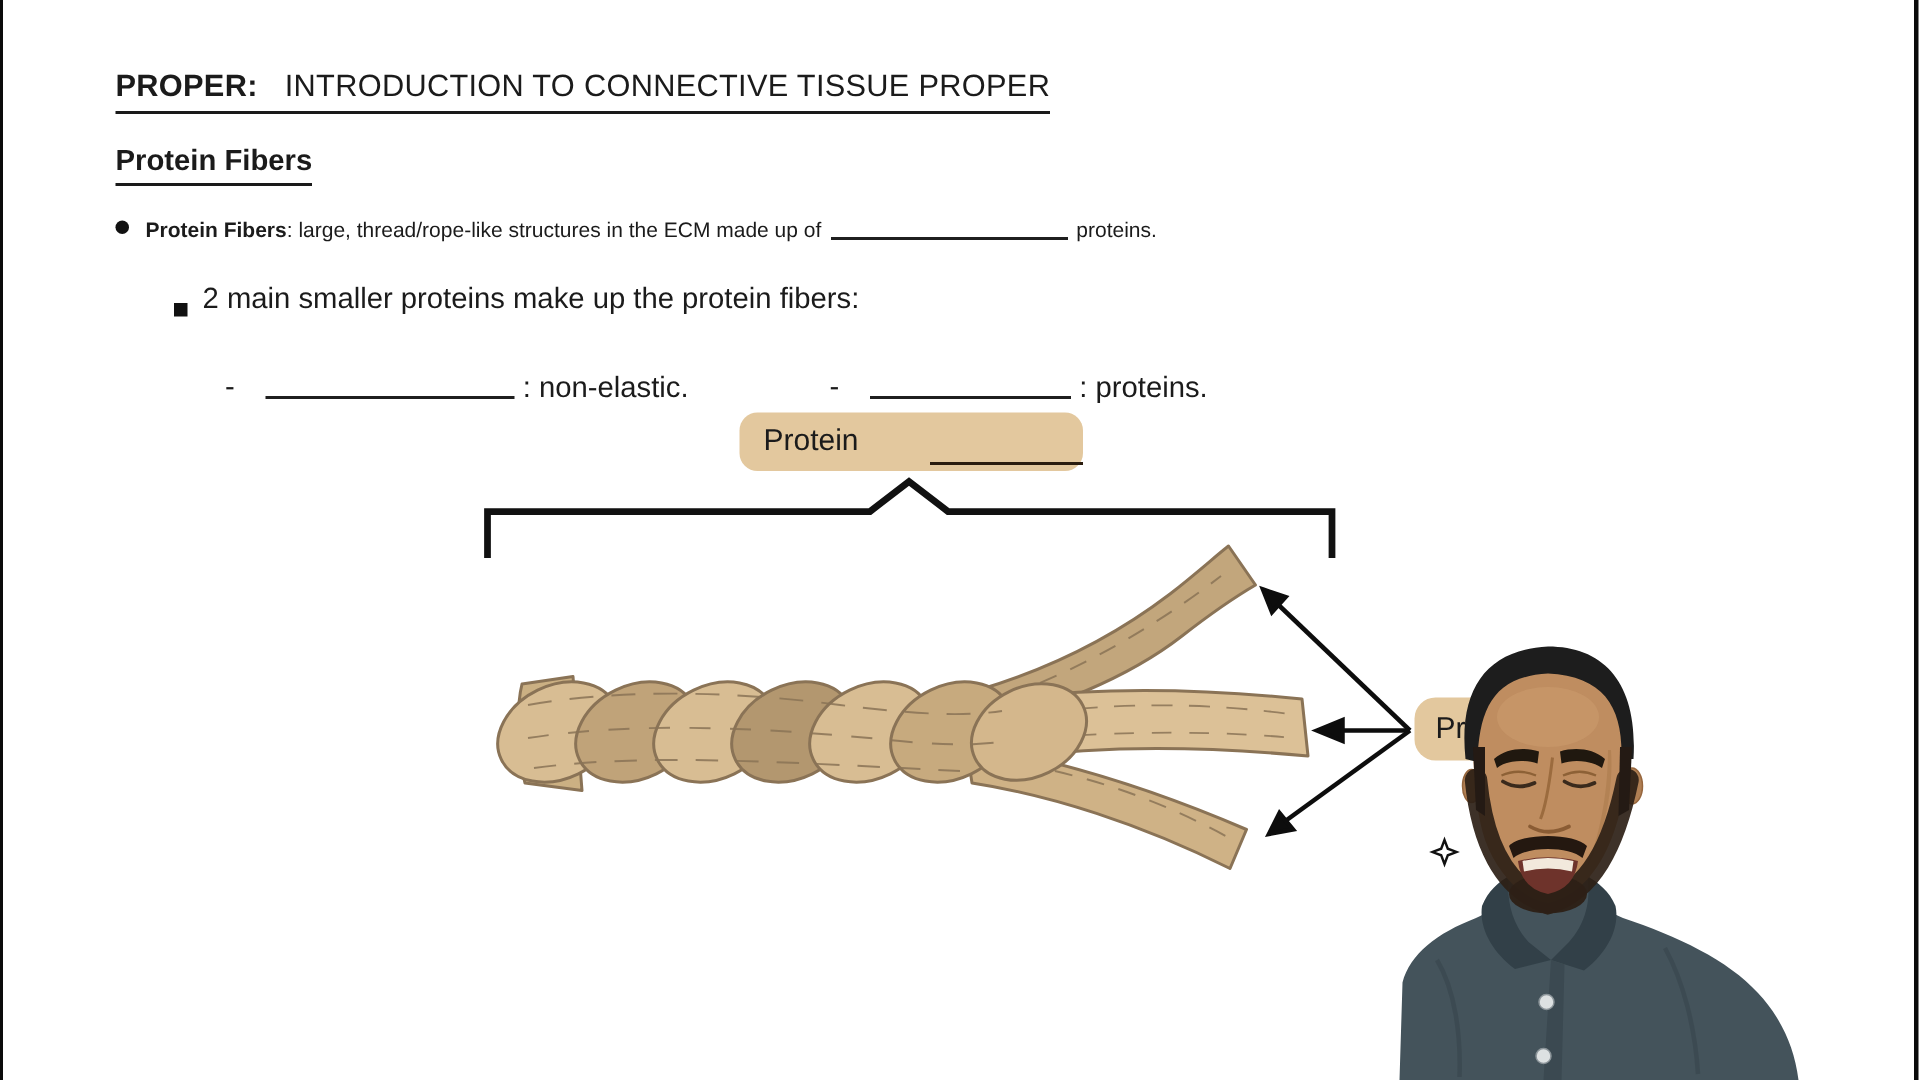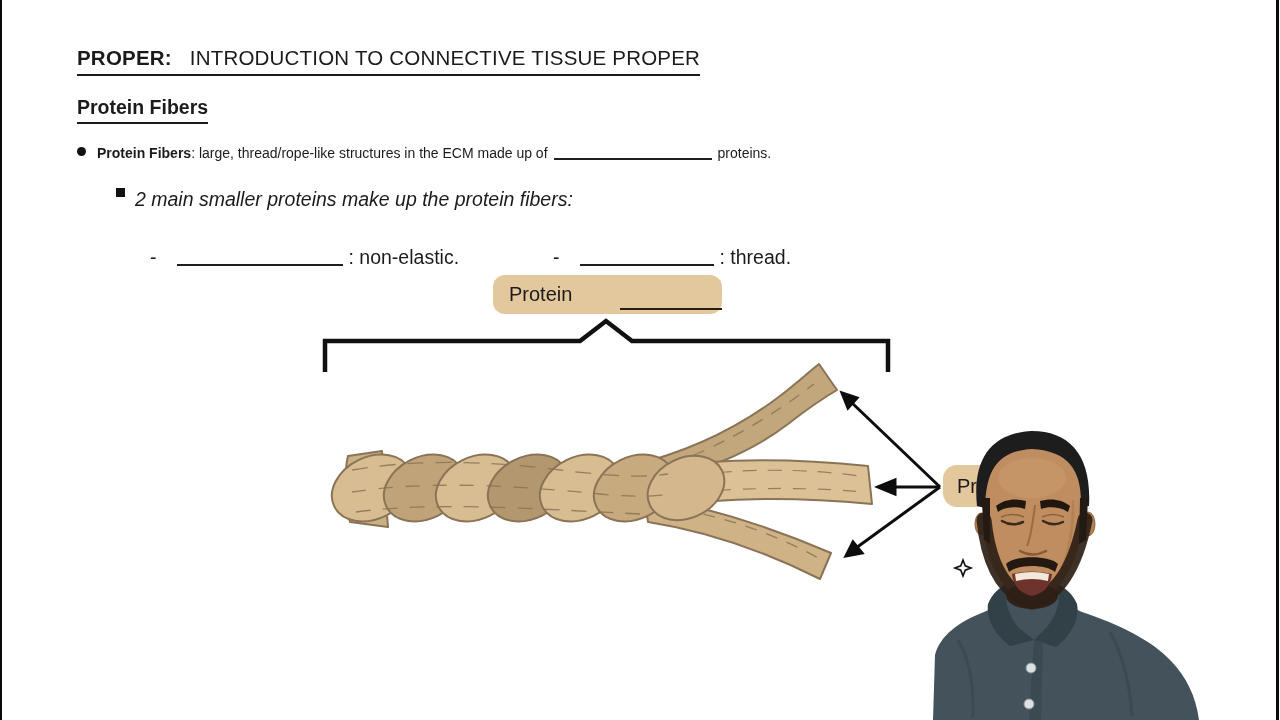--- a/index.html
+++ b/index.html
@@ -11,21 +11,21 @@
   .abs{position:absolute;}
   .b{font-weight:bold;}
   .title{left:77px;top:46px;font-size:20.5px;letter-spacing:.2px;border-bottom:2px solid #1a1a1a;
          padding-bottom:4px;white-space:nowrap;}
   .title .gap{margin-left:18px;}
   .heading{left:77px;top:96px;font-size:19.5px;font-weight:bold;border-bottom:2px solid #1a1a1a;
            padding-bottom:3px;white-space:nowrap;}
   .bullet-main{left:77px;top:143px;font-size:14px;white-space:nowrap;display:flex;align-items:center;}
   .dot{display:inline-block;width:9px;height:9px;border-radius:50%;background:#111;margin-right:11px;flex:none;}
   .sq{display:inline-block;width:9px;height:9px;background:#111;margin-right:10px;flex:none;}
-  .bullet-sub{left:116px;top:188px;font-size:19.5px;white-space:nowrap;display:flex;align-items:flex-start;font-style:italic;}
+  .bullet-sub{left:116px;top:188px;font-size:19.5px;white-space:nowrap;display:flex;align-items:flex-end;}
   .blank{display:inline-block;border-bottom:2px solid #1f1f1f;height:1.05em;margin:0 6px;vertical-align:-2px;}
   .w158{width:158px;} .w166{width:166px;} .w134{width:134px;}
   .fill-item{font-size:19.5px;white-space:nowrap;top:244px;}
   .fi1{left:150px;} .fi2{left:553px;}
   .fill-item .dash{margin-right:14px;}
   .labelbox{background:#e3c89e;border-radius:12px;display:flex;align-items:center;font-size:20px;color:#1b1b1b;gap:40px;}
   .label-top{left:493px;top:275px;width:229px;height:39px;padding-left:16px;box-sizing:border-box;z-index:2;}
   .label-right{left:943px;top:465px;width:132px;height:42px;padding-left:14px;box-sizing:border-box;
                border-radius:14px;z-index:2;}
   .lblank{width:115px;border-bottom:2px solid #2a1c0e;height:1em;margin-left:8px;margin-top:8px;}
@@ -56,21 +56,21 @@
 
   <div class="abs bullet-sub">
     <span class="sq"></span>
     <span>2 main smaller proteins make up the protein fibers:</span>
   </div>
 
   <div class="abs fill-item fi1">
     <span class="dash">-</span><span class="blank w166"></span><span>: non-elastic.</span>
   </div>
   <div class="abs fill-item fi2">
-    <span class="dash">-</span><span class="blank w134"></span><span>: thread.</span>
+    <span class="dash">-</span><span class="blank w134"></span><span>: proteins.</span>
   </div>
 
   <div class="abs labelbox label-top">
     <span>Protein</span>
     <span class="lblank"></span>
   </div>
 
   <div class="abs labelbox label-right">
     <span>Protein</span>
     <span class="lblank2"></span>

